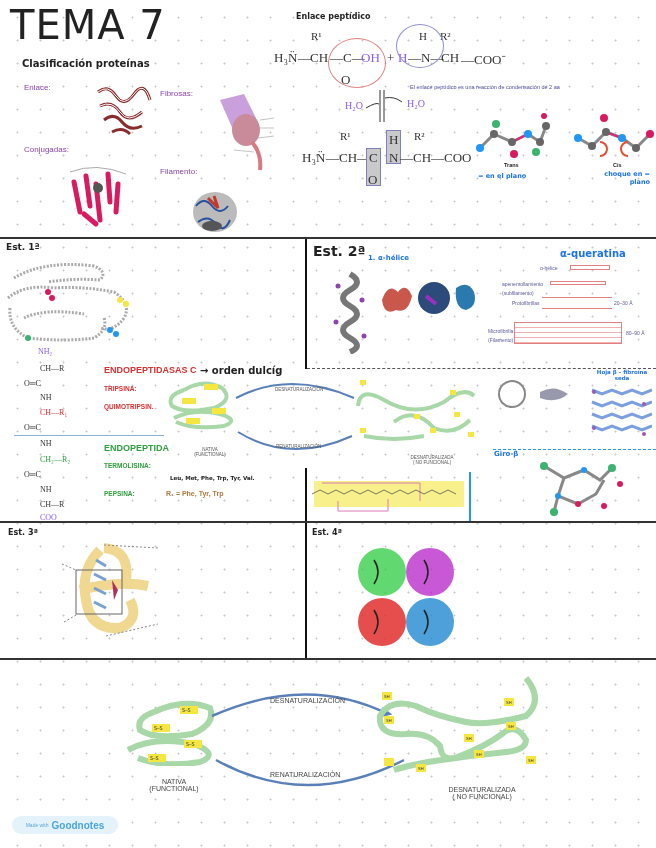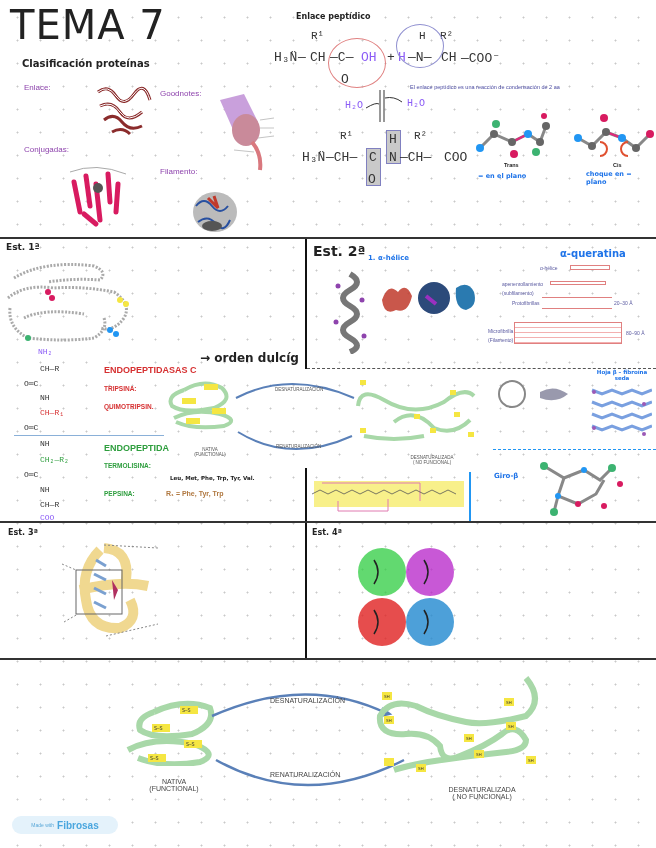--- a/index.html
+++ b/index.html
@@ -6,37 +6,37 @@
 html,body{width:656px;height:848px;overflow:hidden;background:#fff}
 body{position:relative;font-family:"Liberation Sans",sans-serif;color:#222;
  background-image:radial-gradient(circle,#c8c8c8 0.8px,transparent 1.2px);
  background-size:23px 23px;background-position:6px 6px}
 .abs{position:absolute}
 .hand{font-family:"DejaVu Sans",sans-serif;font-weight:bold}
 .hline{position:absolute;height:2px;background:#333;left:0;width:656px}
 .vline{position:absolute;width:2px;background:#111}
 .purple{color:#8e44ad}
 .lbl{font-size:8px}
-.chem{font-family:Liberation Mono, monospace;font-size:13px;color:#333;white-space:nowrap}
+.chem{font-family:Liberation Serif, serif;font-size:13px;color:#333;white-space:nowrap}
 .pink{color:#8b5cf6}
 .blue-hand{color:#1e73e8;font-family:"DejaVu Sans",sans-serif;font-weight:bold}
 .red{color:#d63031}
 .green{color:#2e9e3e}
 .brown{color:#b07840}
 .mini{font-size:5px;color:#5a5aa0}
 .tag{background:#f5e642;border-radius:2px}
 </style>
 </head>
 <body>
 
 <div class="abs hand" style="left:10px;top:2px;font-size:40px;font-weight:normal;letter-spacing:1px;font-family:'DejaVu Sans',sans-serif">TEMA 7</div>
 
 <div class="abs hand" style="left:22px;top:58px;font-size:10px">Clasificación proteínas</div>
 <div class="abs purple lbl" style="left:24px;top:83px">Enlace:</div>
-<div class="abs purple lbl" style="left:160px;top:89px">Goodnotes:</div>
+<div class="abs purple lbl" style="left:160px;top:89px">Fibrosas:</div>
 <div class="abs purple lbl" style="left:24px;top:145px">Conjugadas:</div>
 <div class="abs purple lbl" style="left:160px;top:167px">Filamento:</div>
 
 <svg class="abs" style="left:92px;top:82px" width="62" height="60">
  <g fill="none" stroke="#8b2c2c" stroke-width="3">
   <path d="M6 10 q10 -8 18 4 t18 -2 t16 6"></path>
       <path d="M8 24 q12 -6 20 6 t22 0"></path>
   <path d="M12 38 q10 -8 18 2 t20 4"></path>
       <path d="M20 50 q10 -6 18 2"></path>
  </g>
@@ -153,21 +153,21 @@
     <circle cx="22" cy="34" r="4" fill="#666"></circle>
     <circle cx="36" cy="20" r="4" fill="#666"></circle>
     <circle cx="34" cy="6" r="4" fill="#d81b60"></circle>
  <circle cx="52" cy="26" r="4" fill="#2196f3"></circle>
     <circle cx="66" cy="36" r="4" fill="#666"></circle>
     <circle cx="80" cy="22" r="4" fill="#d81b60"></circle>
  <path d="M30 30 a6 6 0 0 1 0 14" stroke="#e05030" stroke-width="2" fill="none"></path>
     <path d="M58 30 a6 6 0 0 0 0 14" stroke="#e05030" stroke-width="2" fill="none"></path>
 </svg>
 <div class="abs" style="left:613px;top:162px;font-size:5.5px;font-weight:bold">Cis</div>
-<div class="abs blue-hand" style="left:586px;top:170px;width:64px;font-size:6.5px;line-height:8px;">choque en = plano</div>
+<div class="abs blue-hand" style="left:586px;top:170px;width:64px;font-size:6.5px;line-height:8px;text-align:right">choque en = plano</div>
 
 <div class="hline" style="top:237px"></div>
 <div class="vline" style="left:305px;top:239px;height:130px"></div>
 <div class="abs" style="left:307px;top:368px;width:349px;border-top:1px dashed #555"></div>
 <div class="vline" style="left:305px;top:468px;height:54px"></div>
 <div class="abs" style="left:469px;top:472px;width:2px;height:50px;background:#2196f3"></div>
 <div class="abs" style="left:493px;top:449px;width:163px;border-top:1px dashed #2196f3"></div>
 <div class="abs" style="left:14px;top:435px;width:150px;height:1px;background:#8ab0d8"></div>
 <div class="hline" style="top:521px"></div>
 <div class="vline" style="left:305px;top:523px;height:136px"></div>
@@ -197,21 +197,21 @@
 <div class="abs chem red" style="left:40px;top:408px;font-size:8px">CH—R₁</div>
 <div class="abs chem" style="left:24px;top:423px;font-size:8px">O═C</div>
 <div class="abs chem" style="left:40px;top:439px;font-size:8px">NH</div>
 <div class="abs chem green" style="left:40px;top:455px;font-size:8px">CH₂—R₂</div>
 <div class="abs chem" style="left:24px;top:470px;font-size:8px">O═C</div>
 <div class="abs chem" style="left:40px;top:485px;font-size:8px">NH</div>
 <div class="abs chem" style="left:40px;top:500px;font-size:8px">CH—R</div>
 <div class="abs chem pink" style="left:40px;top:513px;font-size:8px">COO</div>
 
 <div class="abs red" style="left:104px;top:365px;font-size:9px;font-weight:bold">ENDOPEPTIDASAS C</div>
-<div class="abs hand" style="left:200px;top:351px;font-size:12px">→ orden dulcíg</div>
+<div class="abs hand" style="left:200px;top:365px;font-size:10px">→ orden dulcíg</div>
 <div class="abs red" style="left:104px;top:385px;font-size:6.5px;font-weight:bold">TRIPSINA:</div>
 <div class="abs red" style="left:104px;top:403px;font-size:6.5px;font-weight:bold">QUIMOTRIPSIN.</div>
 <div class="abs green" style="left:104px;top:443px;font-size:9px;font-weight:bold">ENDOPEPTIDA</div>
 <div class="abs green" style="left:104px;top:462px;font-size:6.5px;font-weight:bold">TERMOLISINA:</div>
 <div class="abs hand" style="left:170px;top:475px;font-size:5.5px">Leu, Met, Phe, Trp, Tyr, Val.</div>
 <div class="abs green" style="left:104px;top:490px;font-size:6.5px;font-weight:bold">PEPSINA:</div>
 <div class="abs brown" style="left:166px;top:490px;font-size:7px;font-weight:bold">R₁ = Phe, Tyr, Trp</div>
 
 <svg class="abs" style="left:164px;top:378px" width="78" height="52">
  <g fill="none" stroke="#a8d8a8" stroke-width="4">
@@ -301,21 +301,21 @@
   <path d="M2 30 l10 4 l10 -4 l10 4 l10 -4 l10 4 l10 -4"></path>
       <path d="M2 42 l10 4 l10 -4 l10 4 l10 -4 l10 4 l10 -4"></path>
  </g>
  <g fill="#9b59b6">
       <circle cx="4" cy="8" r="2"></circle>
       <circle cx="54" cy="20" r="2"></circle>
       <circle cx="4" cy="44" r="2"></circle>
       <circle cx="54" cy="50" r="2"></circle>
     </g>
 </svg>
-<div class="abs blue-hand" style="left:494px;top:472px;font-size:7px">Giro-β</div>
+<div class="abs blue-hand" style="left:494px;top:450px;font-size:7px">Giro-β</div>
 <svg class="abs" style="left:534px;top:456px" width="100" height="62">
  <g stroke="#888" stroke-width="3" fill="none">
       <path d="M10 10 L30 22 L50 14 L66 24 L78 12"></path>
       <path d="M30 22 L24 40 L44 48 L62 38 L70 24"></path>
       <path d="M24 40 L20 56"></path>
     </g>
  <g>
       <circle cx="10" cy="10" r="4" fill="#3cb371"></circle>
       <circle cx="50" cy="14" r="3" fill="#2196f3"></circle>
       <circle cx="78" cy="12" r="4" fill="#3cb371"></circle>
@@ -417,14 +417,14 @@
   <text x="10" y="46">SH</text>
  </g>
 </svg>
 <div class="abs" style="left:440px;top:786px;font-size:7px;color:#444;text-align:center;width:84px">
  <div>DESNATURALIZADA</div>
  <div>( NO FUNCIONAL)</div>
 </div>
 
 <div class="abs" style="left:12px;top:816px;width:106px;height:18px;border-radius:9px;background:#e4f2fb;display:flex;align-items:center;justify-content:center;gap:3px">
  <span style="font-size:5px;color:#5aa8d8">Made with</span>
- <span style="font-size:10px;color:#4aa6de;font-weight:bold">Fibrosas</span>
+ <span style="font-size:10px;color:#4aa6de;font-weight:bold">Goodnotes</span>
 </div>
 
 </body></html>

